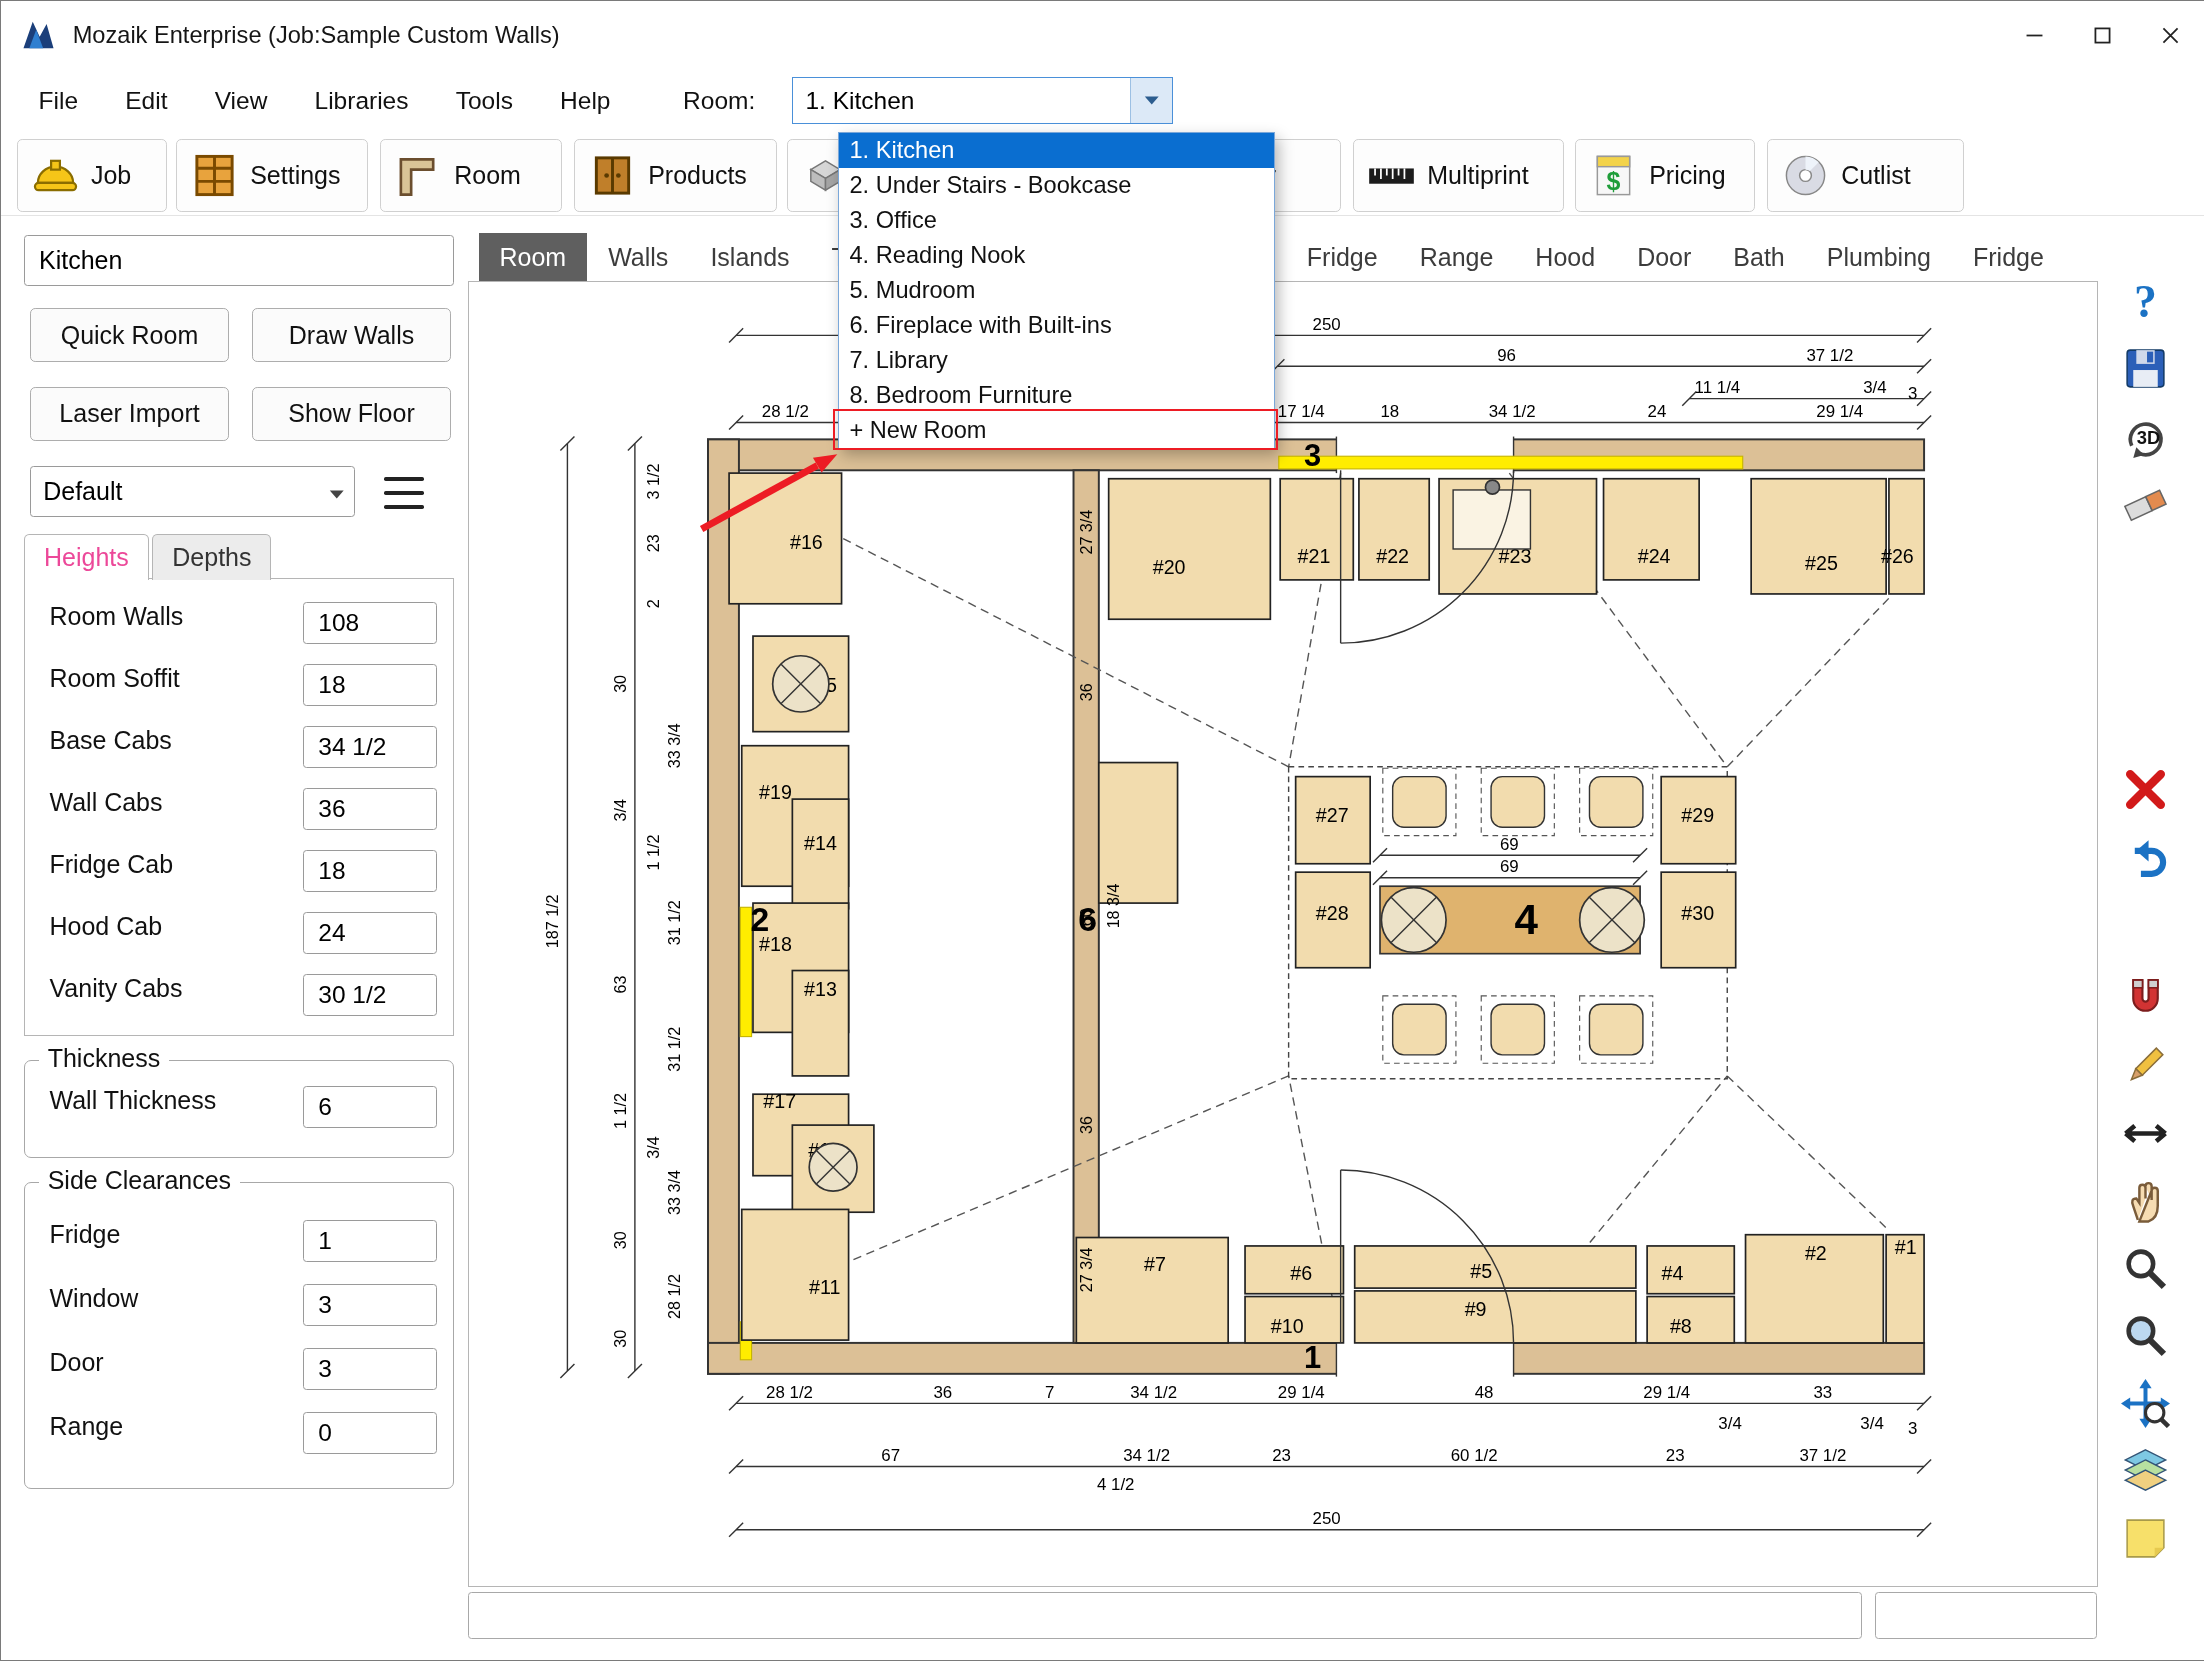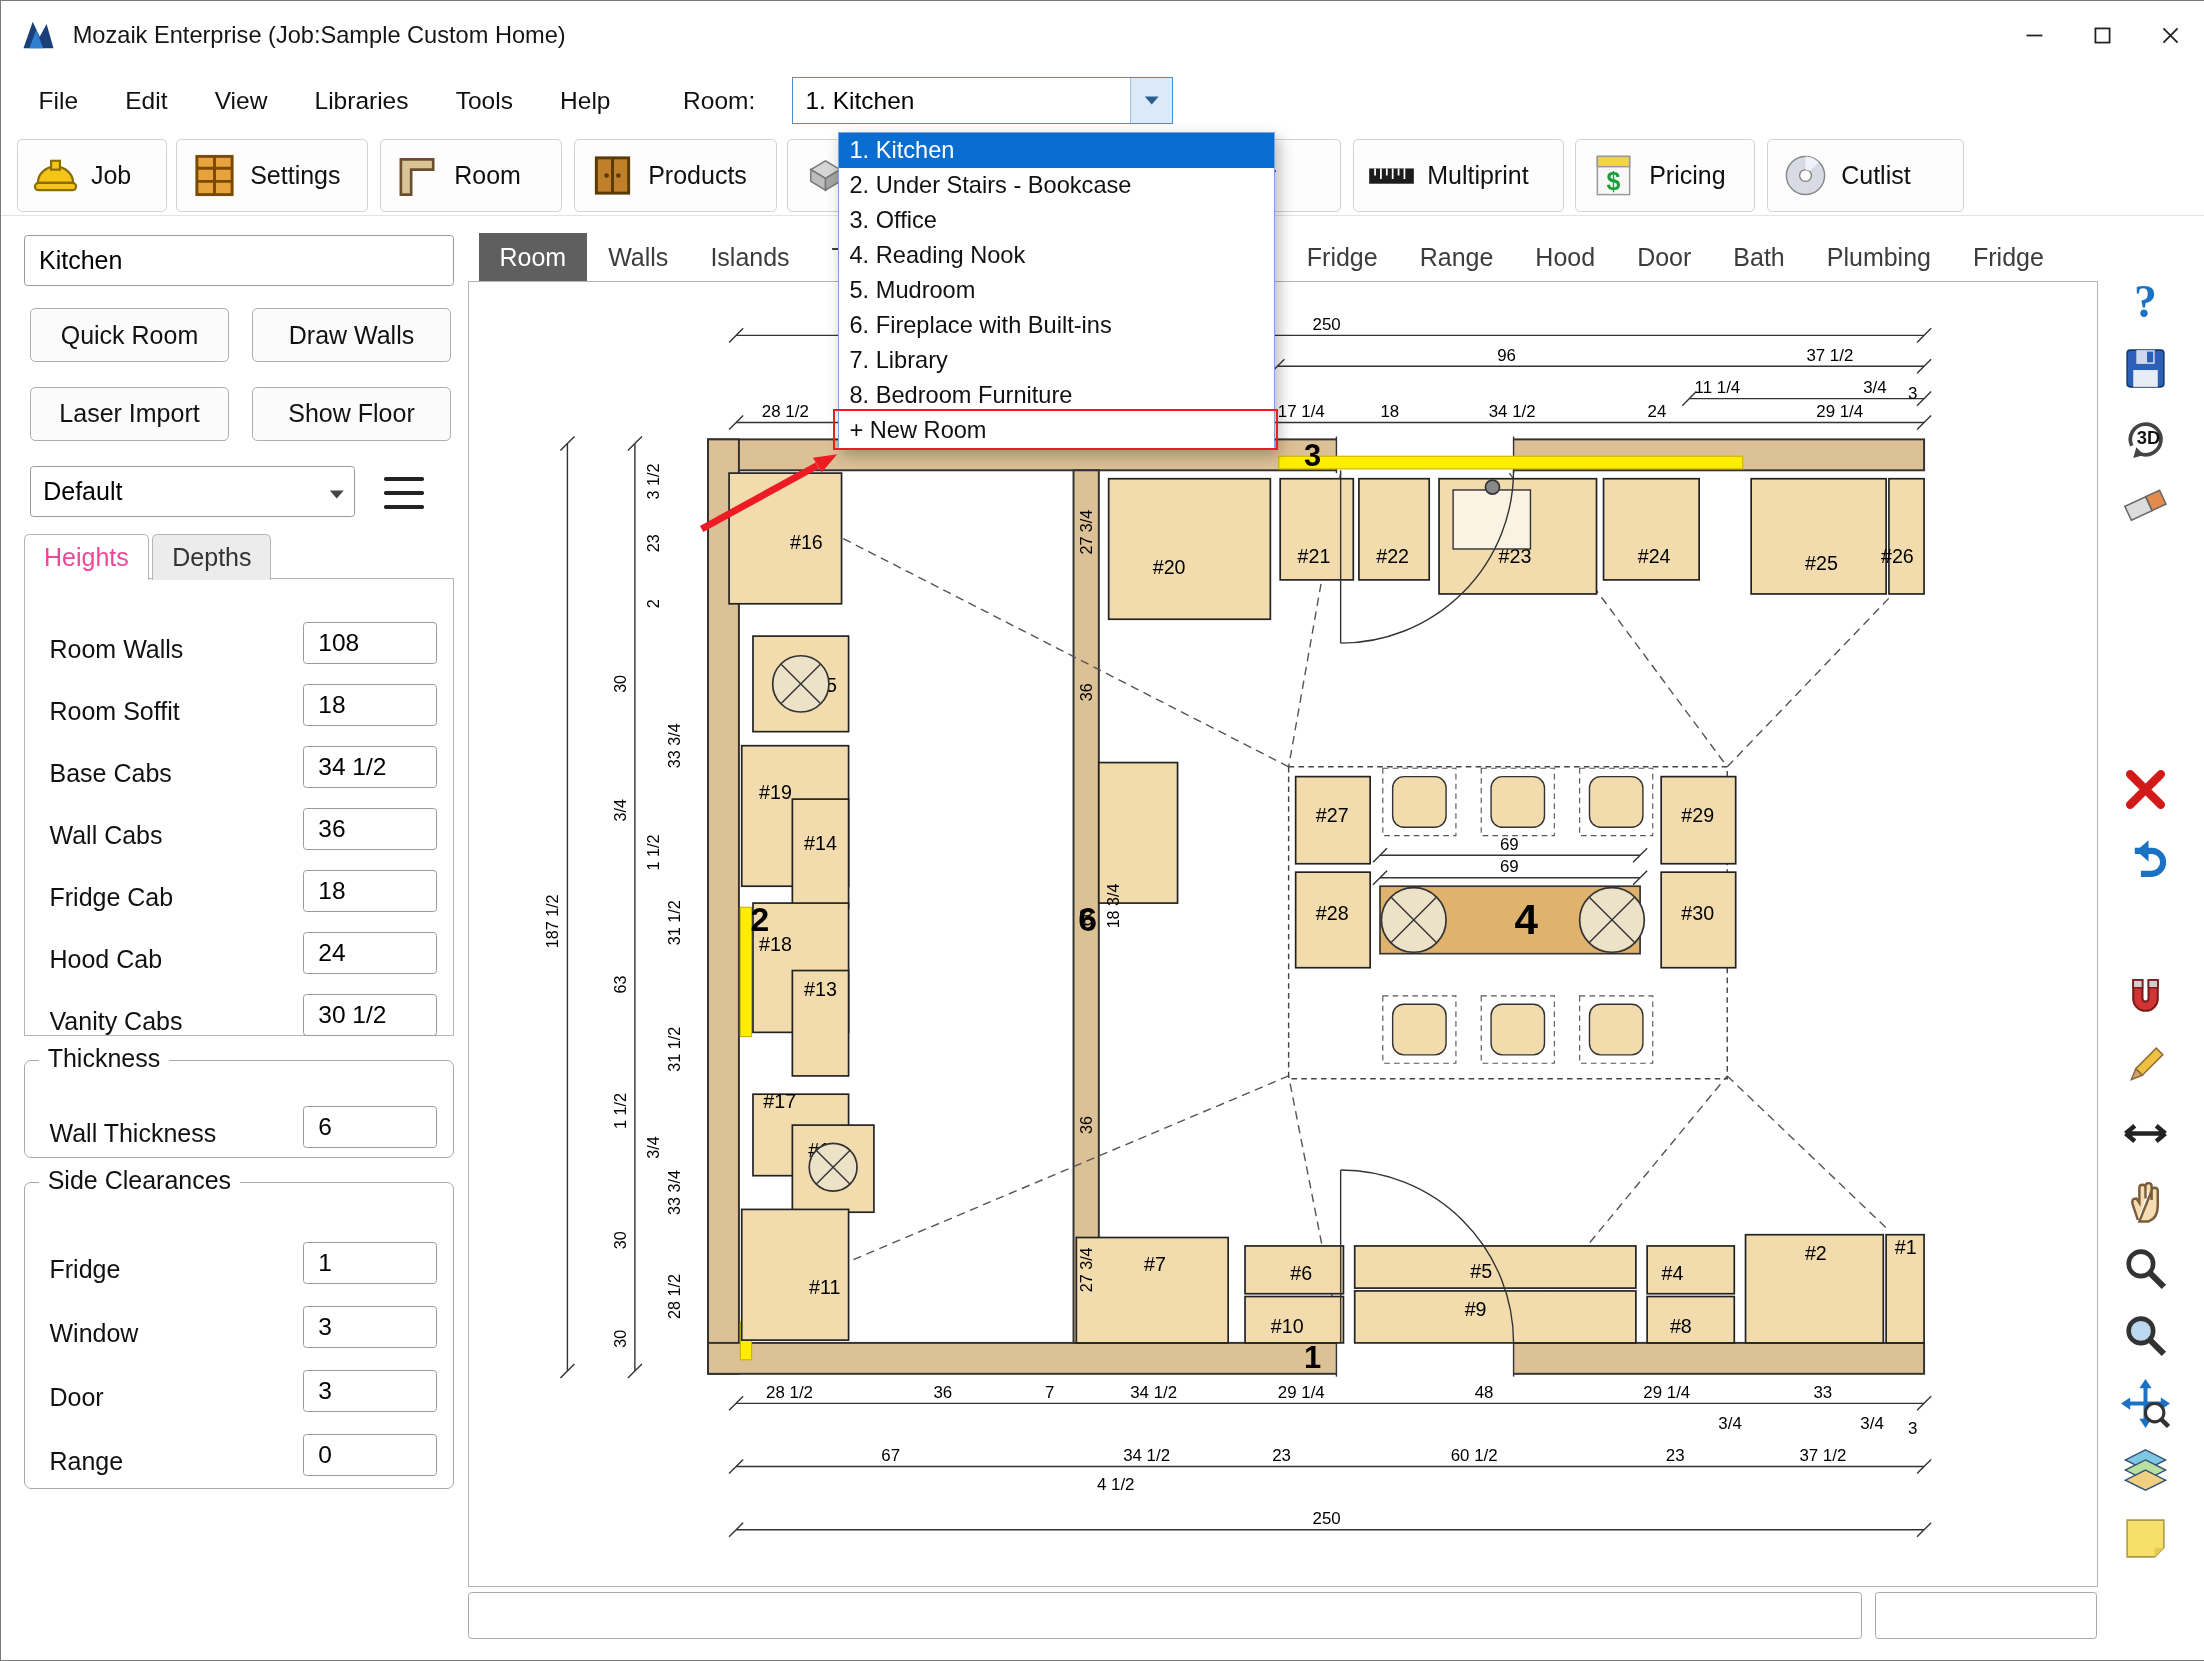--- a/index.html
+++ b/index.html
@@ -32,21 +32,21 @@
   .sb-buttons{position:absolute;left:29px;top:307px;width:421px;display:grid;grid-template-columns:1fr 1fr;gap:24.5px 23px}
   .sb-btn{height:54px;font-size:25px;background:#fbfbfb;border:0.9px solid #adadad;border-radius:5.2px;cursor:pointer;font-family:inherit;color:#111}
   .preset-combo{position:absolute;left:29px;top:465px;width:325px;height:51px;border:0.9px solid #9a9a9a;border-radius:3.5px;display:flex;align-items:center;font-size:25px;padding-left:12.2px;background:#fff;cursor:pointer}
   .preset-combo .pchev{position:absolute;right:8.7px}
   .hamburger{position:absolute;left:374px;top:472px;width:58px;height:40px;background:transparent;border:0;cursor:pointer;display:flex;flex-direction:column;justify-content:space-between;padding:3.5px 8.7px}
   .hamburger span{display:block;height:4.4px;background:#222;border-radius:1.7px}
   .hd-tabs{position:absolute;left:23px;top:533px;display:flex;z-index:3}
   .hd-tab{height:46px;padding:0 19px;font-size:25px;display:flex;align-items:center;border:0.9px solid #b5b5b5;border-bottom:none;background:#ececec;color:#333;cursor:pointer;border-radius:5.2px 5.2px 0 0;margin-right:3.5px}
   .hd-tab.active{background:#fff;color:#ec4899;position:relative}
   .fields-panel{position:absolute;left:23px;top:577px;width:430px;height:458px;border:0.9px solid #b5b5b5;background:#fff;padding-top:23px;z-index:2}
-  .f-row{display:flex;align-items:flex-end;height:62px;padding:0 15.7px 0 24.5px}
+  .f-row{display:flex;align-items:flex-start;height:62px;padding:0 15.7px 0 24.5px}
   .f-label{flex:1;font-size:25px;color:#111}
   .f-input{width:134px;height:42px;font-size:24.5px;padding:0 14px;border:0.9px solid #9a9a9a;border-radius:3.5px;font-family:inherit}
   .groupbox{position:absolute;left:23px;width:430px;border:0.9px solid #a8a8a8;border-radius:7px;background:#fff}
   .gb-title{position:absolute;top:-17.5px;left:14px;background:#fff;padding:0 8.7px;font-size:25px;color:#111}
   #gb-thickness{top:1059px;height:98px;padding-top:24.5px}
   #gb-clearances{top:1181px;height:307px;padding-top:37px}
   #gb-clearances .f-row{height:64px}
   .units-bar{position:absolute;left:23px;top:1591px;width:430px;height:49px;background:#d8d8d8;border-radius:8.7px;display:flex;align-items:center;font-size:25px;padding-left:24.5px;color:#111}
   .radio-wrap{display:flex;align-items:center;gap:8.7px;cursor:pointer}
   .radio-wrap:nth-of-type(1){margin-left:87px}
@@ -87,21 +87,21 @@
 
 <div class="app">
 
   <div class="titlebar">
     <span class="applogo">
       <svg viewBox="0 0 32 32" width="100%" height="100%">
           <polygon points="3,27 11,4 17,17 23,6 29,27" fill="#1b3f7a"></polygon>
           <polygon points="8,27 14,11 20,27" fill="#2f7fd0"></polygon>
         </svg>
     </span>
-    <span class="title">Mozaik Enterprise (Job:Sample Custom Home)</span>
+    <span class="title">Mozaik Enterprise (Job:Sample Custom Walls)</span>
     <div class="winbtns">
       <button class="winbtn">
           <svg width="23" height="23" viewBox="0 0 26 26">
             <line x1="4" y1="13" x2="22" y2="13" stroke="#222" stroke-width="2"></line>
           </svg>
         </button>
       <button class="winbtn">
           <svg width="23" height="23" viewBox="0 0 26 26">
             <rect x="5" y="5" width="16" height="16" fill="none" stroke="#222" stroke-width="2"></rect>
           </svg>

